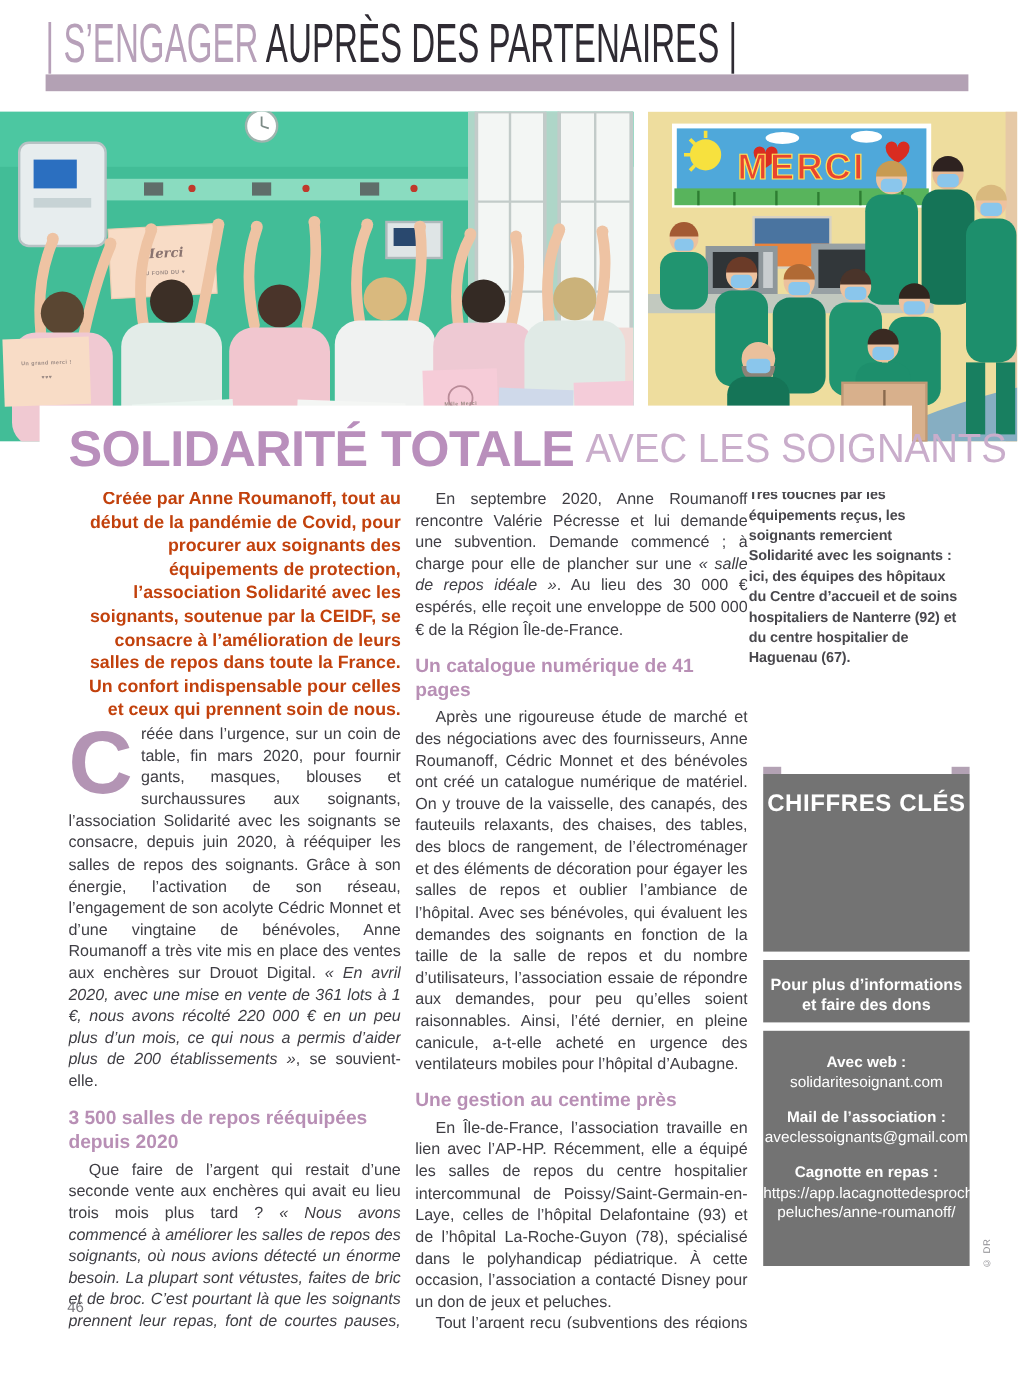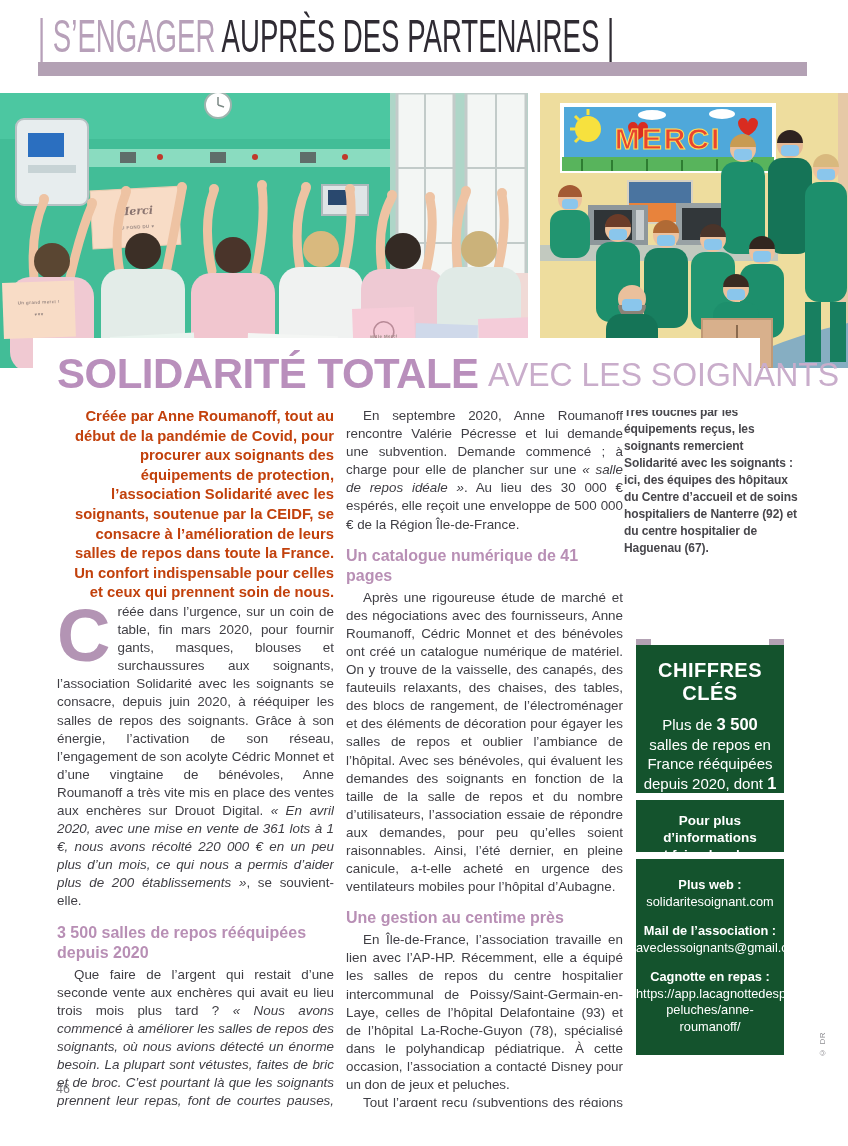--- a/index.html
+++ b/index.html
@@ -38,21 +38,21 @@
   .col p{margin:0;}
   .col p.indent{text-indent:17px;}
   .dropcap{float:left;font-size:74px;line-height:58px;font-weight:700;color:#b394b4;
            margin:4px 7px 0 0;font-family:"Liberation Sans",sans-serif;}
   .q{font-style:italic;}
   h3.sub{margin:12px 0 3px 0;font-size:16px;line-height:20px;font-weight:700;color:#b88fb5;text-align:left;}
 
   
   .caption{position:absolute;left:624px;top:404px;width:174px;
            font-size:12px;line-height:17px;font-weight:700;color:#48474c;letter-spacing:-0.1px;}
-  .sidebox{position:absolute;left:636px;width:148px;background:#14532d;color:#fff;
+  .sidebox{position:absolute;left:636px;width:172px;background:#737373;color:#fff;
            box-sizing:border-box;text-align:center;}
   .box1{top:645px;height:148px;padding-top:14px;}
   .box1::before,.box1::after{content:"";position:absolute;top:-6px;width:15px;height:6px;background:#b3a2b4;}
   .box1::before{left:0;} .box1::after{right:0;}
   .box1 .kf-title{font-size:20px;font-weight:800;letter-spacing:.5px;margin-bottom:10px;}
   .box1 .kf-text{font-size:15px;line-height:19.5px;padding:0 6px;}
   .box1 .kf-text b{font-size:16.5px;}
   .box2{top:800px;height:52px;padding-top:12px;font-size:13.5px;line-height:17px;font-weight:700;}
   .box3{top:859px;height:196px;padding-top:18px;font-size:12.8px;line-height:16.5px;}
   .box3 .grp{margin-bottom:13px;}
@@ -353,33 +353,30 @@
     <p class="indent">En Île-de-France, l’association travaille en lien avec l’AP-HP. Récemment, elle a équipé les salles de repos du centre hospitalier intercommunal de Poissy/Saint-Germain-en-Laye, celles de l’hôpital Delafontaine (93) et de l’hôpital La-Roche-Guyon (78), spécialisé dans le polyhandicap pédiatrique. À cette occasion, l’association a contacté Disney pour un don de jeux et peluches.</p>
     <p class="indent">
       <span>Tout l’argent reçu (subventions des régions et des départements, Fondation de France, Fondation des hôpitaux, dons des particuliers, dons d’entreprises) va aux soignants. Les frais de fonctionnement de l’association sont réglés par le produit des ventes aux enchères. </span>
     </p>
   </div>
 
   <div class="caption">Très touchés par les équipements reçus, les soignants remercient Solidarité avec les soignants : ici, des équipes des hôpitaux du Centre d’accueil et de soins hospitaliers de Nanterre (92) et du centre hospitalier de Haguenau (67).</div>
 
   <div class="sidebox box1">
     <div class="kf-title">CHIFFRES CLÉS</div>
-    <div class="kf-text">
-      <span>Plus de </span><b>3 500</b><span> salles de repos en France rééquipées depuis 2020, dont </span><b>1 022</b><span> en Île-de-France</span>
-    </div>
   </div>
 
   <div class="sidebox box2">
     <div>Pour plus d’informations</div>
     <div>et faire des dons</div>
   </div>
 
   <div class="sidebox box3">
     <div class="grp">
-      <div class="lbl">Plus web :</div>
+      <div class="lbl">Avec web :</div>
       <div>solidaritesoignant.com</div>
     </div>
     <div class="grp">
       <div class="lbl">Mail de l’association :</div>
       <div>aveclessoignants@gmail.com</div>
     </div>
     <div class="grp">
       <div class="lbl">Cagnotte en repas :</div>
       <div>https://app.lacagnottedesproches.fr/</div>
       <div>peluches/anne-roumanoff/</div>

